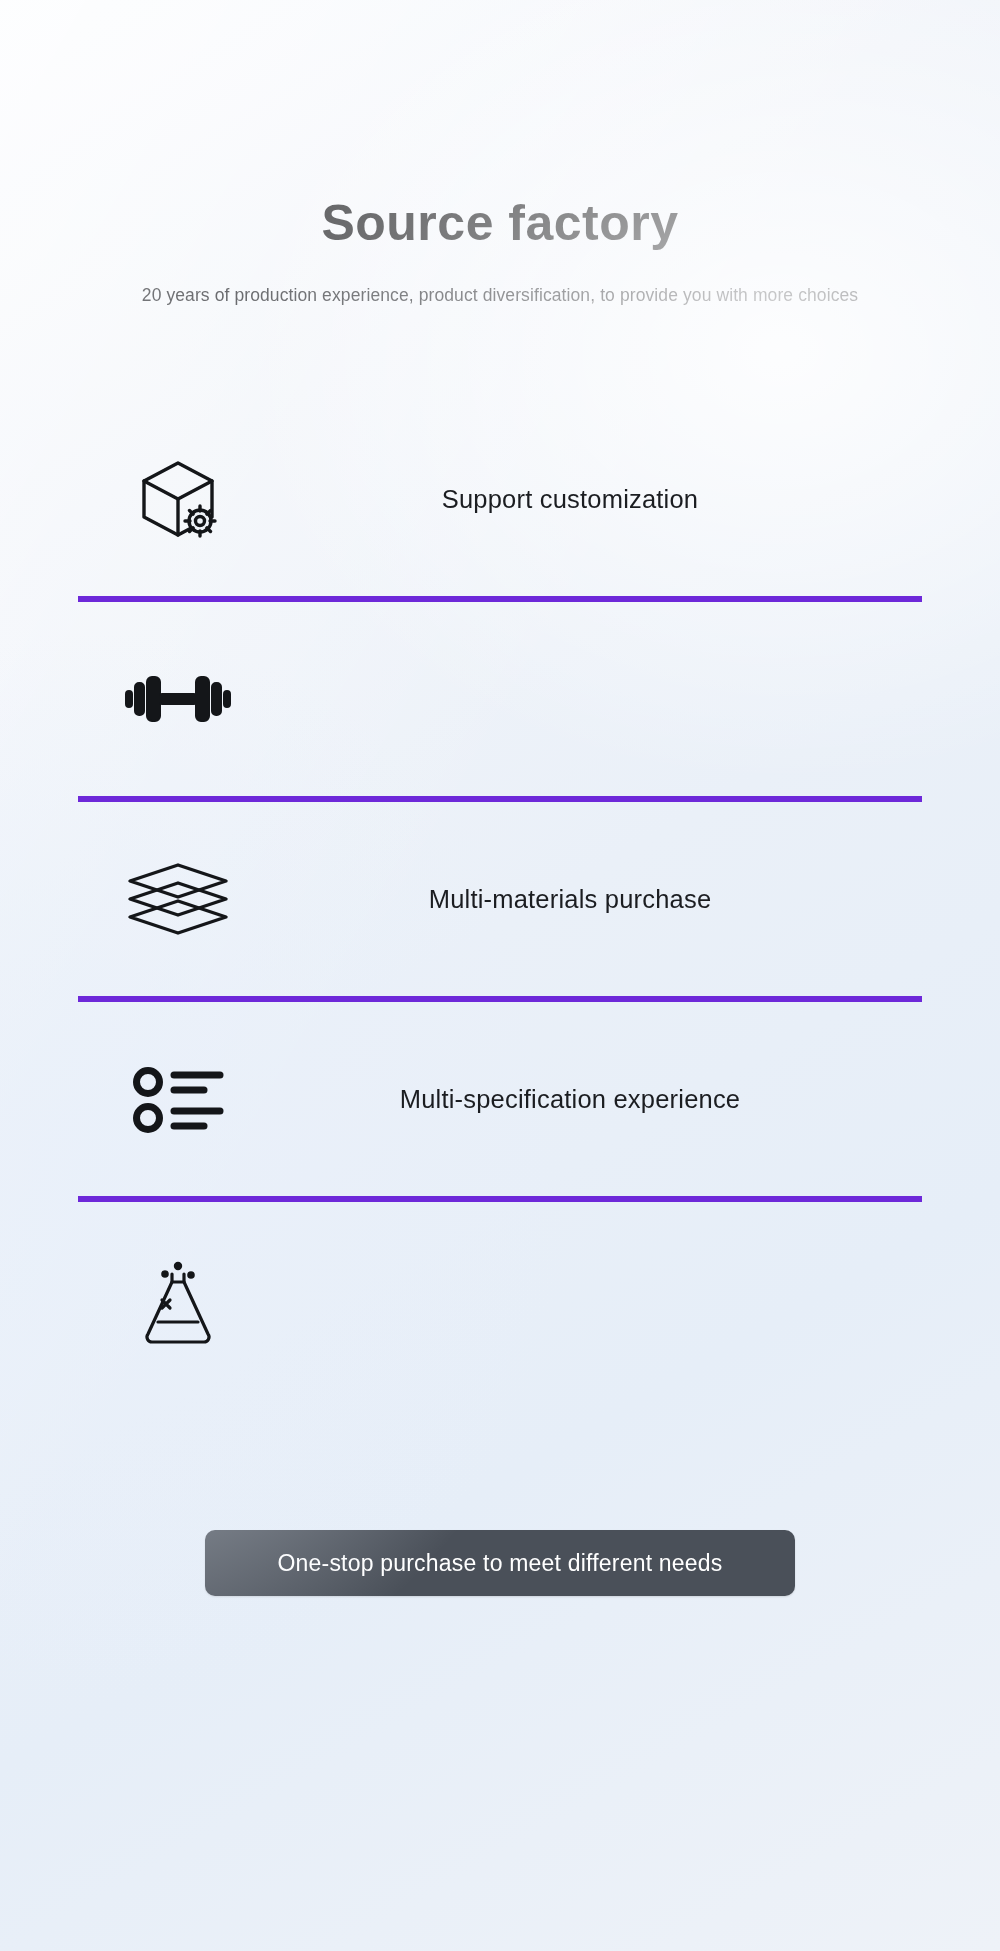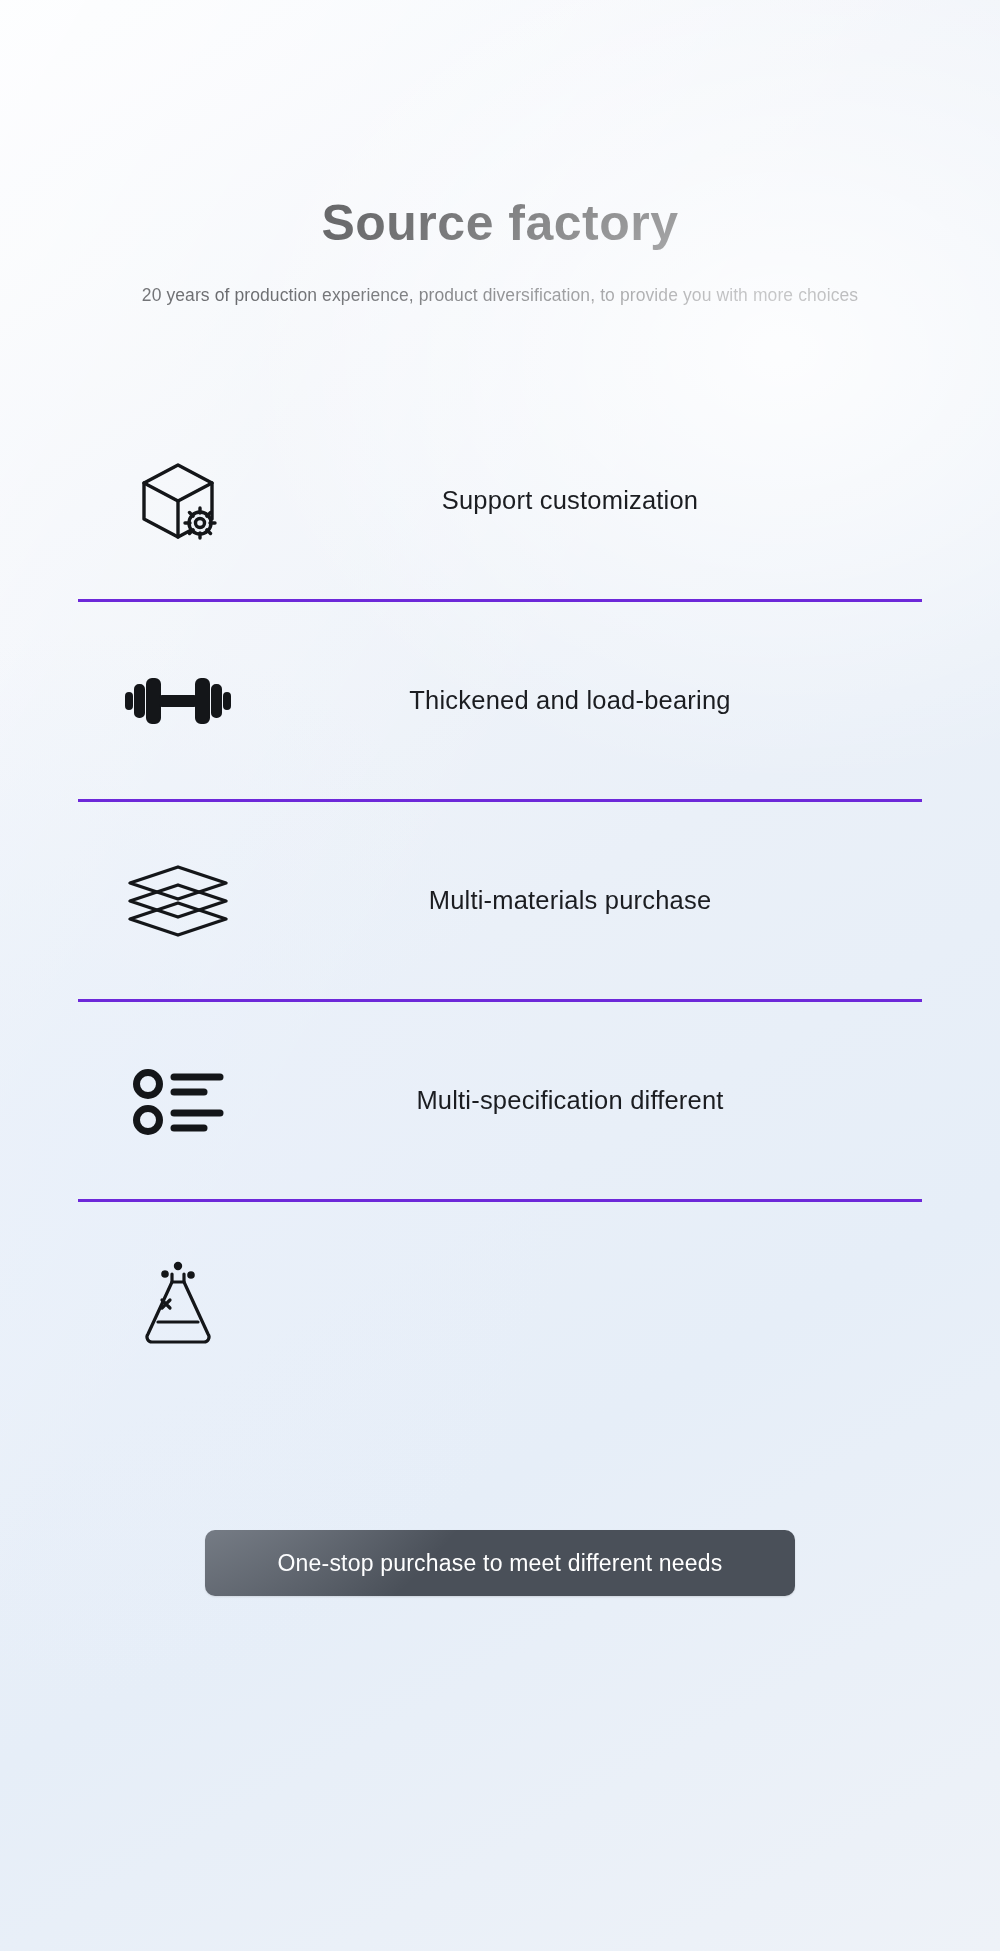--- a/index.html
+++ b/index.html
@@ -55,21 +55,21 @@
 
   .features {
     margin-top: 96px;
     padding: 0 78px;
   }
 
   .feature-row {
     display: flex;
     align-items: center;
     height: 200px;
-    border-bottom: 3px solid #6d28d9;
+    border-bottom: 6px solid #6d28d9;
     position: relative;
   }
   .feature-row:last-of-type { border-bottom: none; }
 
   .icon-cell {
     width: 200px;
     min-width: 200px;
     display: flex;
     align-items: center;
     justify-content: center;
@@ -143,21 +143,20 @@
         <svg width="108" height="60" viewBox="0 0 108 60" fill="#141619" stroke="#141619" stroke-width="2" stroke-linejoin="round" stroke-linecap="round">
           <rect x="2" y="22" width="6" height="16" rx="3"></rect>
           <rect x="11" y="14" width="9" height="32" rx="4"></rect>
           <rect x="23" y="8" width="13" height="44" rx="5"></rect>
           <rect x="36" y="25" width="36" height="10" rx="2"></rect>
           <rect x="72" y="8" width="13" height="44" rx="5"></rect>
           <rect x="88" y="14" width="9" height="32" rx="4"></rect>
           <rect x="100" y="22" width="6" height="16" rx="3"></rect>
         </svg>
       </div>
-      <div class="feature-label">Thickened and load-bearing</div>
     </div>
 
     <div class="feature-row">
       <div class="icon-cell">
         <svg width="104" height="76" viewBox="0 0 104 76" fill="none" stroke="#141619" stroke-width="3.4" stroke-linejoin="round" stroke-linecap="round">
           <path d="M52 4 L100 20 L52 36 L4 20 Z"></path>
           <path d="M52 22 L100 38 L52 54 L4 38 Z"></path>
           <path d="M52 40 L100 56 L52 72 L4 56 Z"></path>
         </svg>
       </div>
@@ -168,21 +167,21 @@
       <div class="icon-cell">
         <svg width="96" height="74" viewBox="0 0 96 74" fill="none" stroke="#141619" stroke-linecap="round">
           <circle cx="18" cy="20" r="11.5" stroke-width="7"></circle>
           <circle cx="18" cy="56" r="11.5" stroke-width="7"></circle>
           <path d="M44 13 H90" stroke-width="7"></path>
           <path d="M44 28 H74" stroke-width="7"></path>
           <path d="M44 49 H90" stroke-width="7"></path>
           <path d="M44 64 H74" stroke-width="7"></path>
         </svg>
       </div>
-      <div class="feature-label">Multi-specification different</div>
+      <div class="feature-label">Multi-specification experience</div>
     </div>
 
     <div class="feature-row">
       <div class="icon-cell">
         <svg width="92" height="96" viewBox="0 0 92 96" fill="none" stroke="#141619" stroke-width="3.2" stroke-linejoin="round" stroke-linecap="round">
           <path d="M40 28 L16 80 a5 5 0 0 0 4.4 8 h51.2 a5 5 0 0 0 4.4 -8 L52 28 Z"></path>
           <path d="M26 68 h40"></path>
           <path d="M40 28 v-8 M52 28 v-8"></path>
           <circle cx="46" cy="12" r="2.6" fill="#141619"></circle>
           <circle cx="33" cy="20" r="2.2" fill="#141619"></circle>

